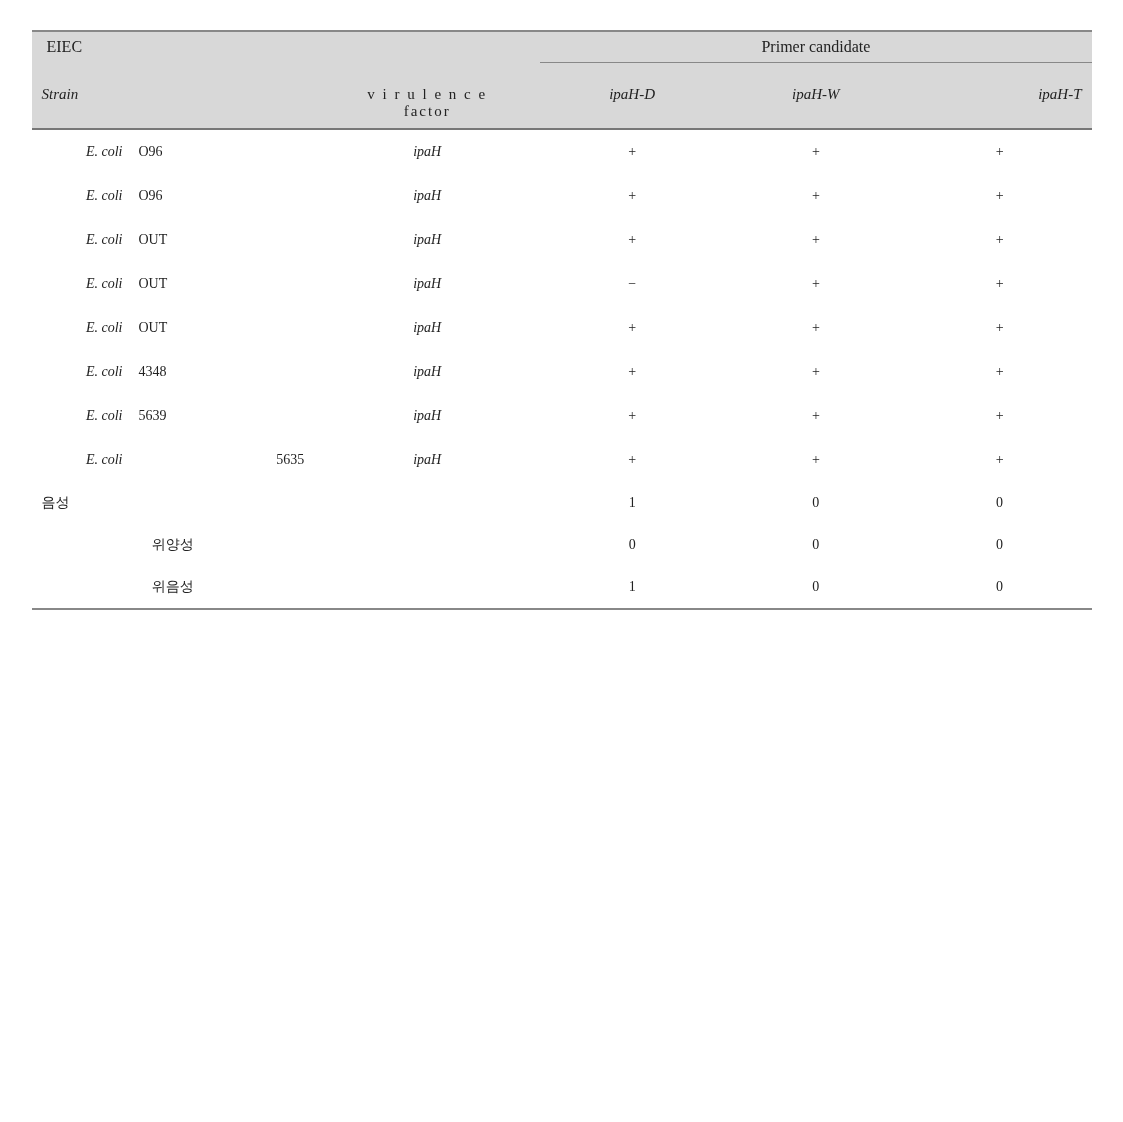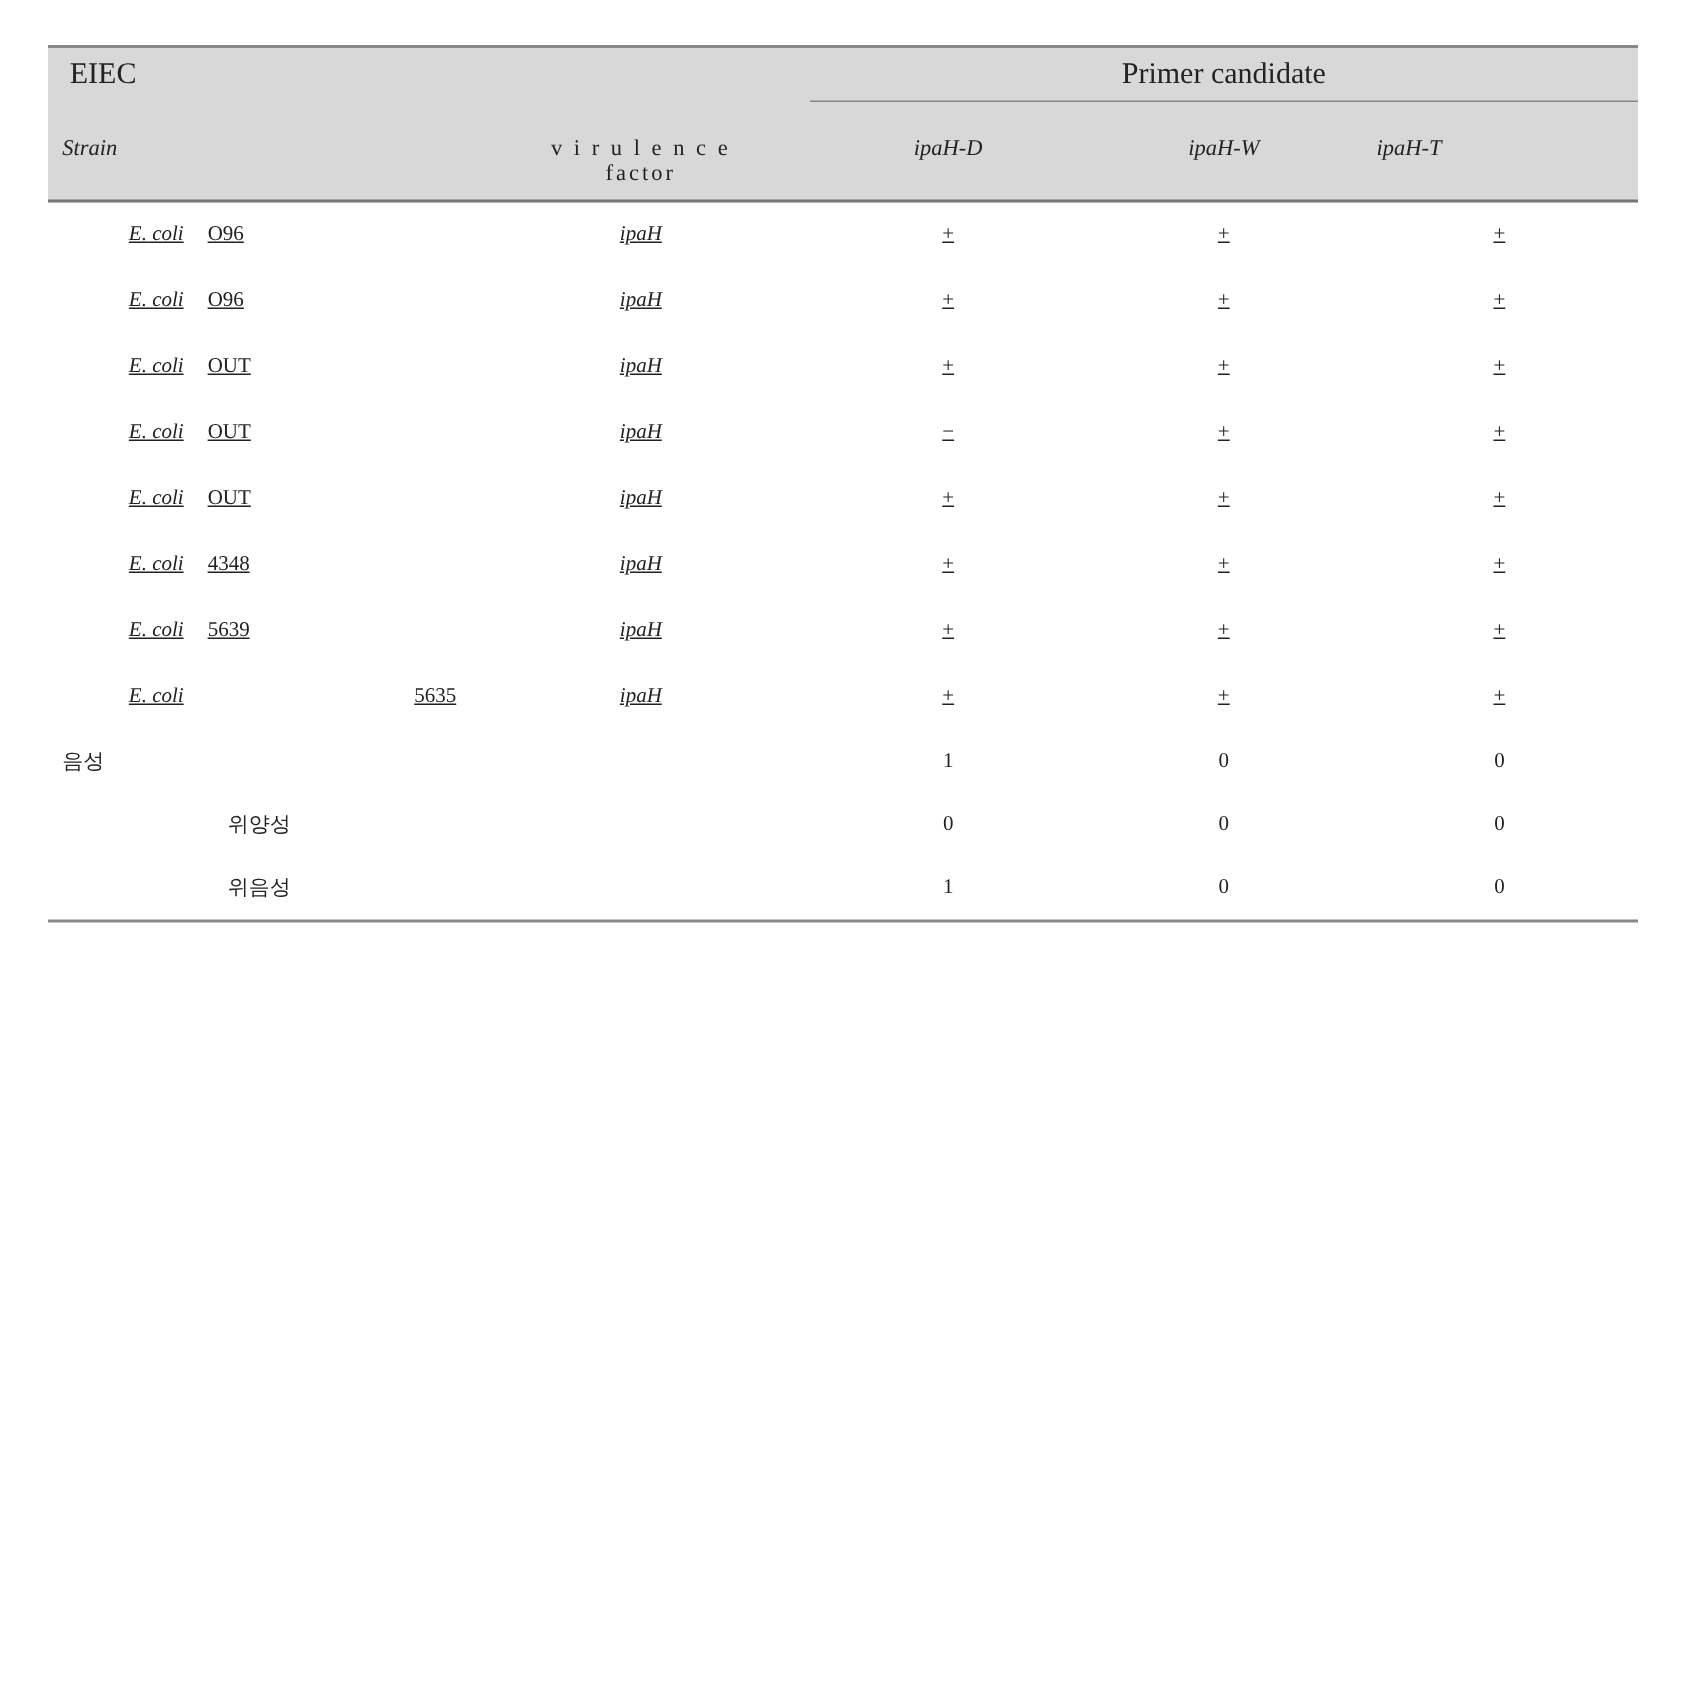--- a/index.html
+++ b/index.html
@@ -33,21 +33,21 @@
 
     th, td {
       padding: 6px 10px;
       text-align: center;
       vertical-align: middle;
     }
 
     .header-row-1 th {
       font-style: normal;
       font-weight: normal;
-      font-size: 20px;
+      font-size: 16px;
     }
 
     .col-eiec {
       text-align: left;
       padding-left: 15px;
       width: 70px;
     }
 
     .primer-candidate-header {
       border-bottom: 1.5px solid #888;
@@ -57,21 +57,20 @@
       font-style: italic;
       font-weight: normal;
       font-size: 15px;
       padding-bottom: 8px;
     }
 
     
     .data-row td {
       font-size: 14px;
       padding: 10px 10px;
-      text-decoration: underline;
     }
 
     .summary-row td {
       font-size: 14px;
       padding: 10px 10px;
     }
   </style>
 </head>
 <body>
 
@@ -105,21 +104,21 @@
         </th>
         <th style="font-style:normal; letter-spacing:2px; text-align:center; white-space:pre-line;">
           <span>v i r u l e n c e<br>factor</span>
         </th>
         <th style="text-align:center;">
           <span><i>ipaH</i>-D</span>
         </th>
         <th style="text-align:center;">
           <span><i>ipaH</i>-W</span>
         </th>
-        <th style="text-align:left;">
+        <th style="text-align:right;">
           <span><i>ipaH</i>-T</span>
         </th>
       </tr>
     </thead>
 
     <tbody id="data-body">
     <tr class="data-row" style="border-top: 2px solid rgb(119, 119, 119);">
     <td style="font-style: italic; text-align: right; padding-right: 8px; padding-top: 14px; padding-bottom: 14px; border-top: 2px solid rgb(119, 119, 119);">E. coli</td>
     <td style="text-align: left; padding-left: 8px; padding-top: 14px; padding-bottom: 14px; border-top: 2px solid rgb(119, 119, 119);">O96</td>
     <td style="font-style: italic; text-align: center; padding-top: 14px; padding-bottom: 14px; border-top: 2px solid rgb(119, 119, 119);">ipaH</td>

